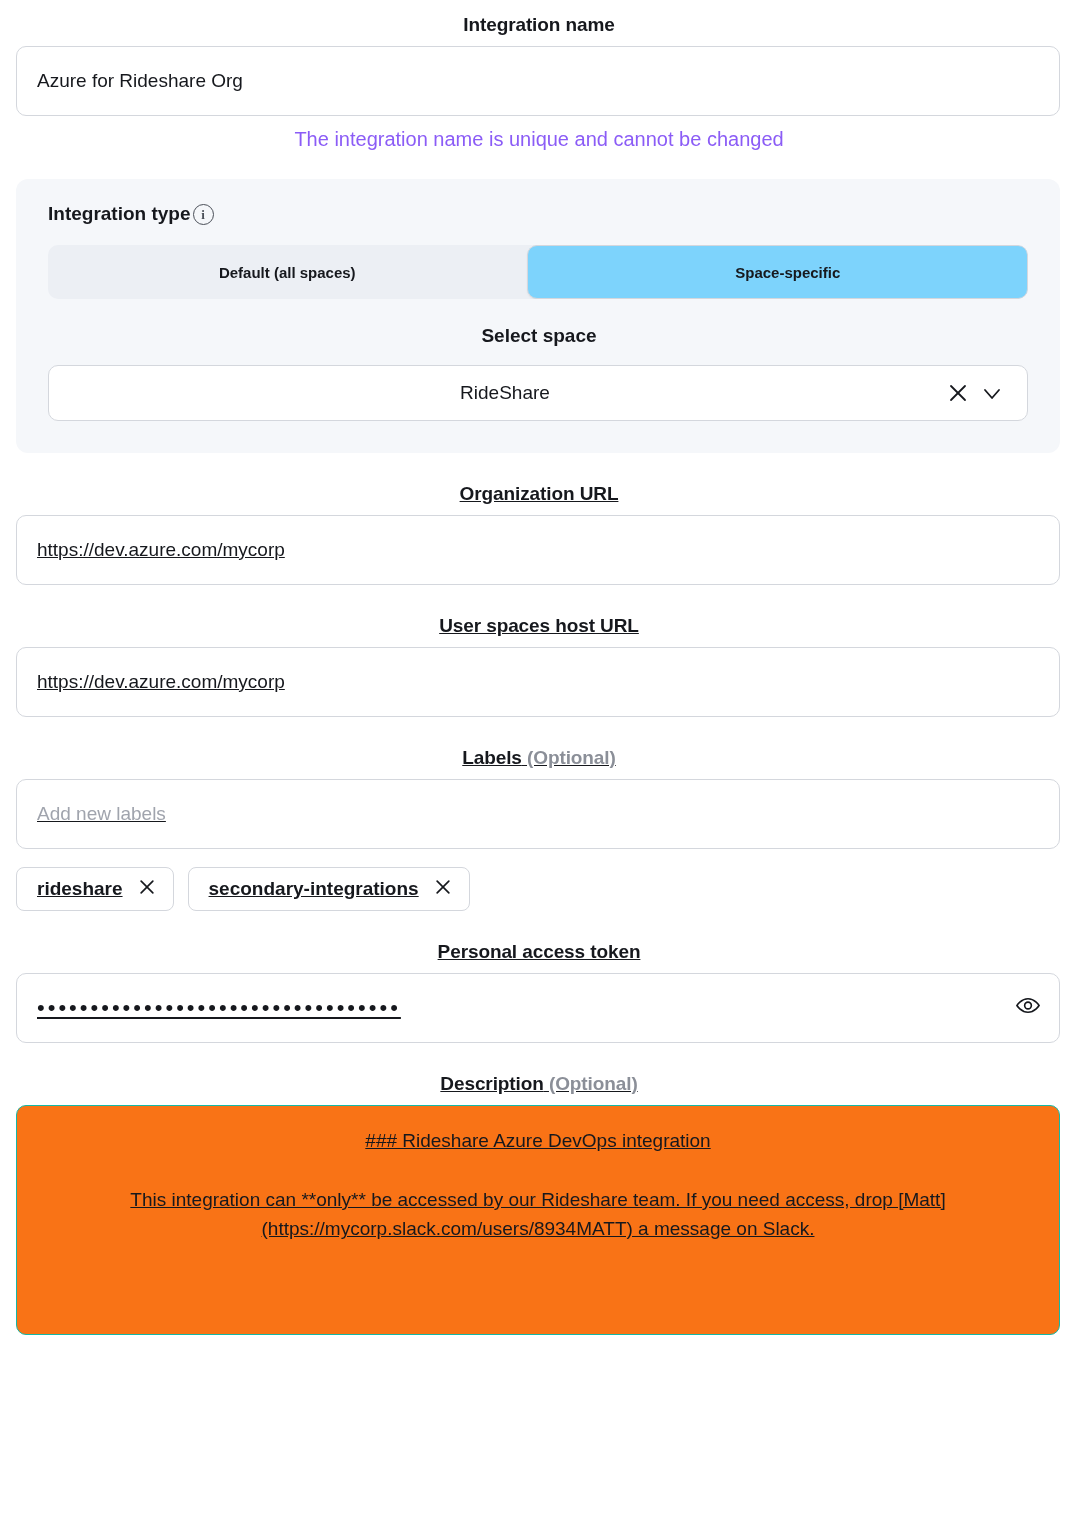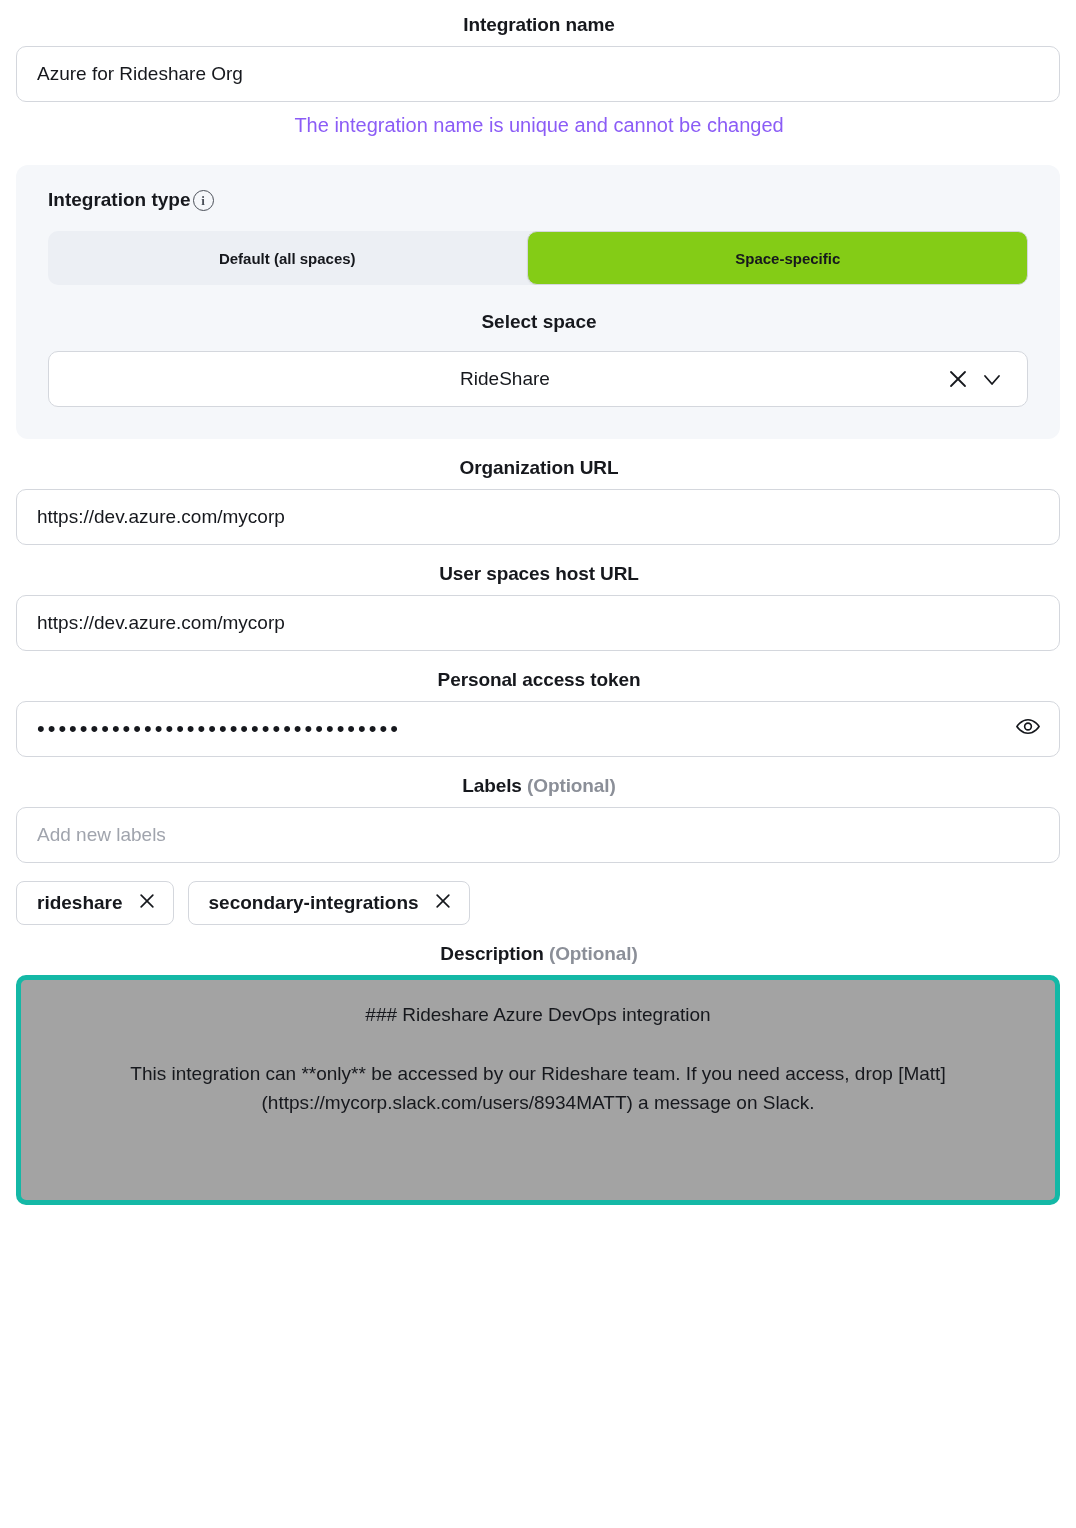--- a/index.html
+++ b/index.html
@@ -25,21 +25,21 @@
     margin: 0 0 10px 2px;
     letter-spacing: -0.1px;
   }
   .field-label .optional {
     color: #8b8f98;
     font-weight: bold;
   }
 
   .text-input {
     width: 100%;
-    height: 56px;
+    height: 70px;
     border: 1px solid #d4d7dd;
     border-radius: 10px;
     background: #fff;
     display: flex;
     align-items: center;
     padding: 0 20px;
     font-size: 19px;
     color: #16181d;
   }
   .text-input.placeholder-text { color: #a0a4ad; }
@@ -94,21 +94,21 @@
     flex: 1;
     display: flex;
     align-items: center;
     justify-content: center;
     font-size: 15px;
     font-weight: bold;
     color: #16181d;
     border-radius: 10px;
   }
   .segment.active {
-    background: #84cc16;
+    background: #7dd3fc;
     border: 1px solid #d4d7dd;
     box-shadow: 0 1px 2px rgba(0,0,0,0.05);
     padding-left: 21px;
   }
 
   .sub-label {
     font-size: 19px;
     font-weight: bold;
     margin: 0 0 18px 2px;
   }
@@ -126,21 +126,21 @@
   }
   .select-box .value { flex: 1; color: #16181d; }
   .icon-btn {
     width: 34px;
     height: 34px;
     display: inline-flex;
     align-items: center;
     justify-content: center;
   }
 
-  .block { margin-top: 18px; }
+  .block { margin-top: 30px; text-decoration: underline; }
 
   .password-input {
     position: relative;
   }
   .dots {
     letter-spacing: 3px;
     font-size: 22px;
     line-height: 1;
     color: #16181d;
   }
@@ -167,23 +167,23 @@
     border-radius: 8px;
     background: #fff;
     font-size: 19px;
     font-weight: bold;
     color: #16181d;
   }
 
   .textarea {
     width: 100%;
     min-height: 230px;
-    border: 5px solid #14b8a6;
-    border-radius: 10px;
-    background: #a3a3a3;
+    border: 1px solid #14b8a6;
+    border-radius: 10px;
+    background: #f97316;
     padding: 20px;
     font-size: 19px;
     line-height: 1.55;
     color: #16181d;
     white-space: pre-wrap;
   }
 </style>
 </head>
 <body>
 
@@ -224,33 +224,20 @@
   </div>
 
   <div class="block">
     <div class="field-label">Organization URL</div>
     <div class="text-input">https://dev.azure.com/mycorp</div>
   </div>
 
   <div class="block">
     <div class="field-label">User spaces host URL</div>
     <div class="text-input">https://dev.azure.com/mycorp</div>
-  </div>
-
-  <div class="block">
-    <div class="field-label">Personal access token</div>
-    <div class="text-input password-input">
-      <span class="dots">••••••••••••••••••••••••••••••••••</span>
-      <span class="eye">
-        <svg width="26" height="26" viewBox="0 0 24 24" fill="none" stroke="#16181d" stroke-width="1.5">
-          <path d="M1.8 12S5.5 5.8 12 5.8 22.2 12 22.2 12 18.5 18.2 12 18.2 1.8 12 1.8 12Z"></path>
-          <circle cx="12" cy="12" r="3.1"></circle>
-        </svg>
-      </span>
-    </div>
   </div>
 
   <div class="block">
     <div class="field-label">
       <span>Labels</span>
       <span class="optional">(Optional)</span>
     </div>
     <div class="text-input placeholder-text">Add new labels</div>
     <div class="chips">
       <div class="chip">
@@ -268,20 +255,33 @@
           <svg width="20" height="20" viewBox="0 0 24 24" fill="none" stroke="#16181d" stroke-width="2" stroke-linecap="round">
             <line x1="5" y1="5" x2="19" y2="19"></line>
             <line x1="19" y1="5" x2="5" y2="19"></line>
           </svg>
         </span>
       </div>
     </div>
   </div>
 
   <div class="block">
+    <div class="field-label">Personal access token</div>
+    <div class="text-input password-input">
+      <span class="dots">••••••••••••••••••••••••••••••••••</span>
+      <span class="eye">
+        <svg width="26" height="26" viewBox="0 0 24 24" fill="none" stroke="#16181d" stroke-width="1.5">
+          <path d="M1.8 12S5.5 5.8 12 5.8 22.2 12 22.2 12 18.5 18.2 12 18.2 1.8 12 1.8 12Z"></path>
+          <circle cx="12" cy="12" r="3.1"></circle>
+        </svg>
+      </span>
+    </div>
+  </div>
+
+  <div class="block">
     <div class="field-label">
       <span>Description</span>
       <span class="optional">(Optional)</span>
     </div>
     <div class="textarea">### Rideshare Azure DevOps integration
 
 This integration can **only** be accessed by our Rideshare team. If you need access, drop [Matt](https://mycorp.slack.com/users/8934MATT) a message on Slack.</div>
   </div>
 
 </div>

